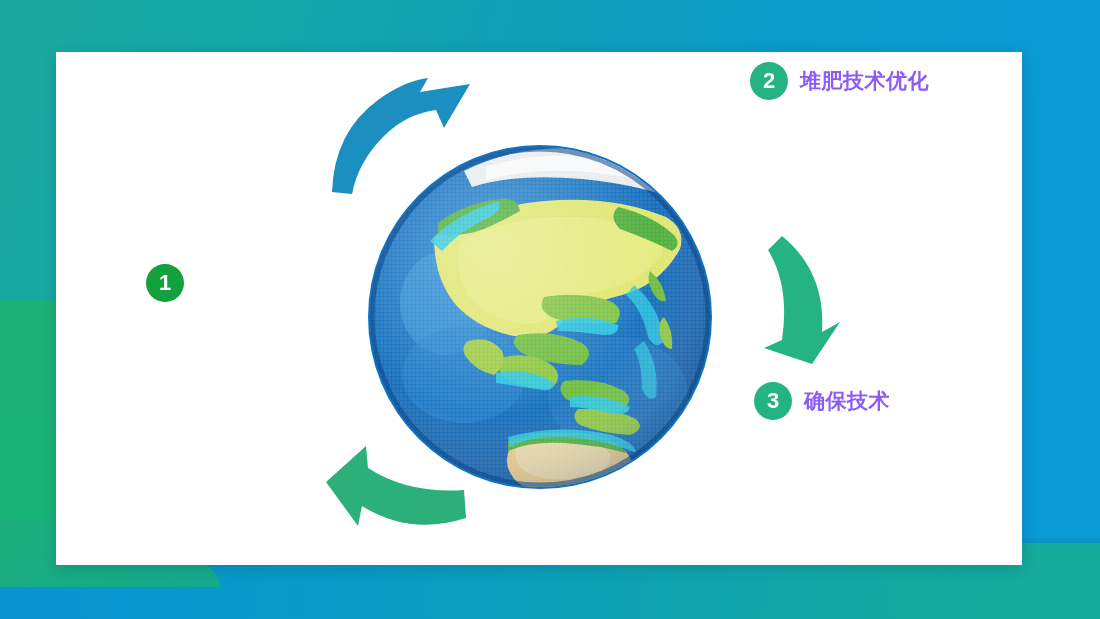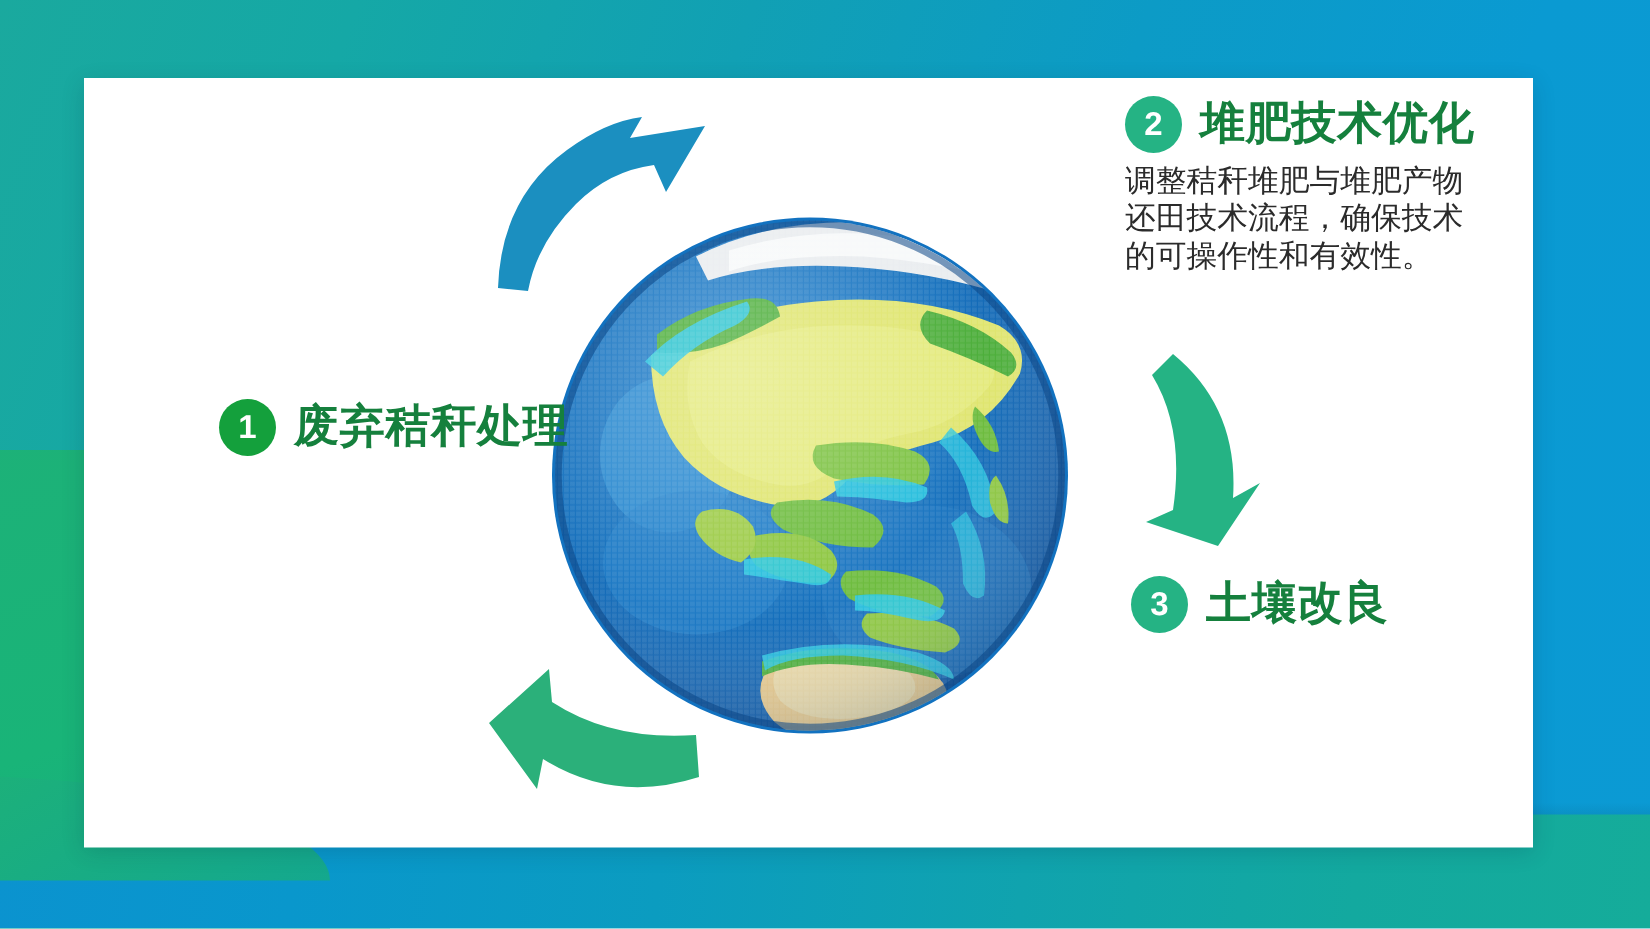--- a/index.html
+++ b/index.html
@@ -106,23 +106,23 @@
     font-size:22px;
     font-weight:bold;
     font-family:"Liberation Sans", sans-serif;
     line-height:1;
     flex:0 0 auto;
   }
   .badge-1 { background:#14a03c; }
   .badge-2 { background:#25b384; }
   .badge-3 { background:#25b384; }
   .sec-title {
-    font-size:30px;
+    font-size:21px;
     font-weight:bold;
-    color:#15803d;
+    color:#8b5cf6;
     letter-spacing:0.5px;
     font-family:"DejaVu Sans", sans-serif;
     white-space:nowrap;
   }
   .sec-body {
     font-size:20.5px;
     line-height:1.22;
     color:#2b2b2b;
     font-family:"DejaVu Serif", serif;
     white-space:pre-line;
@@ -242,35 +242,31 @@
     <div class="arrow arrow-bl">
       <svg viewBox="0 0 156 122" width="156" height="122">
         <path d="M148 98 Q92 116 44 86 L40 106 L8 62 L48 26 L50 48
                  Q90 74 146 70 Z" fill="#2bb07a"></path>
       </svg>
     </div>
 
     <div class="section" id="sec1">
       <div class="sec-head">
         <div class="badge badge-1">1</div>
-        <div class="sec-title">废弃秸秆处理</div>
       </div>
     </div>
 
     <div class="section" id="sec2">
       <div class="sec-head">
         <div class="badge badge-2">2</div>
         <div class="sec-title">堆肥技术优化</div>
       </div>
-      <div class="sec-body">调整秸秆堆肥与堆肥产物
-还田技术流程，确保技术
-的可操作性和有效性。</div>
     </div>
 
     <div class="section" id="sec3">
       <div class="sec-head">
         <div class="badge badge-3">3</div>
-        <div class="sec-title">土壤改良</div>
+        <div class="sec-title">确保技术</div>
       </div>
     </div>
 
   </div>
 </div>
 
 </body></html>

